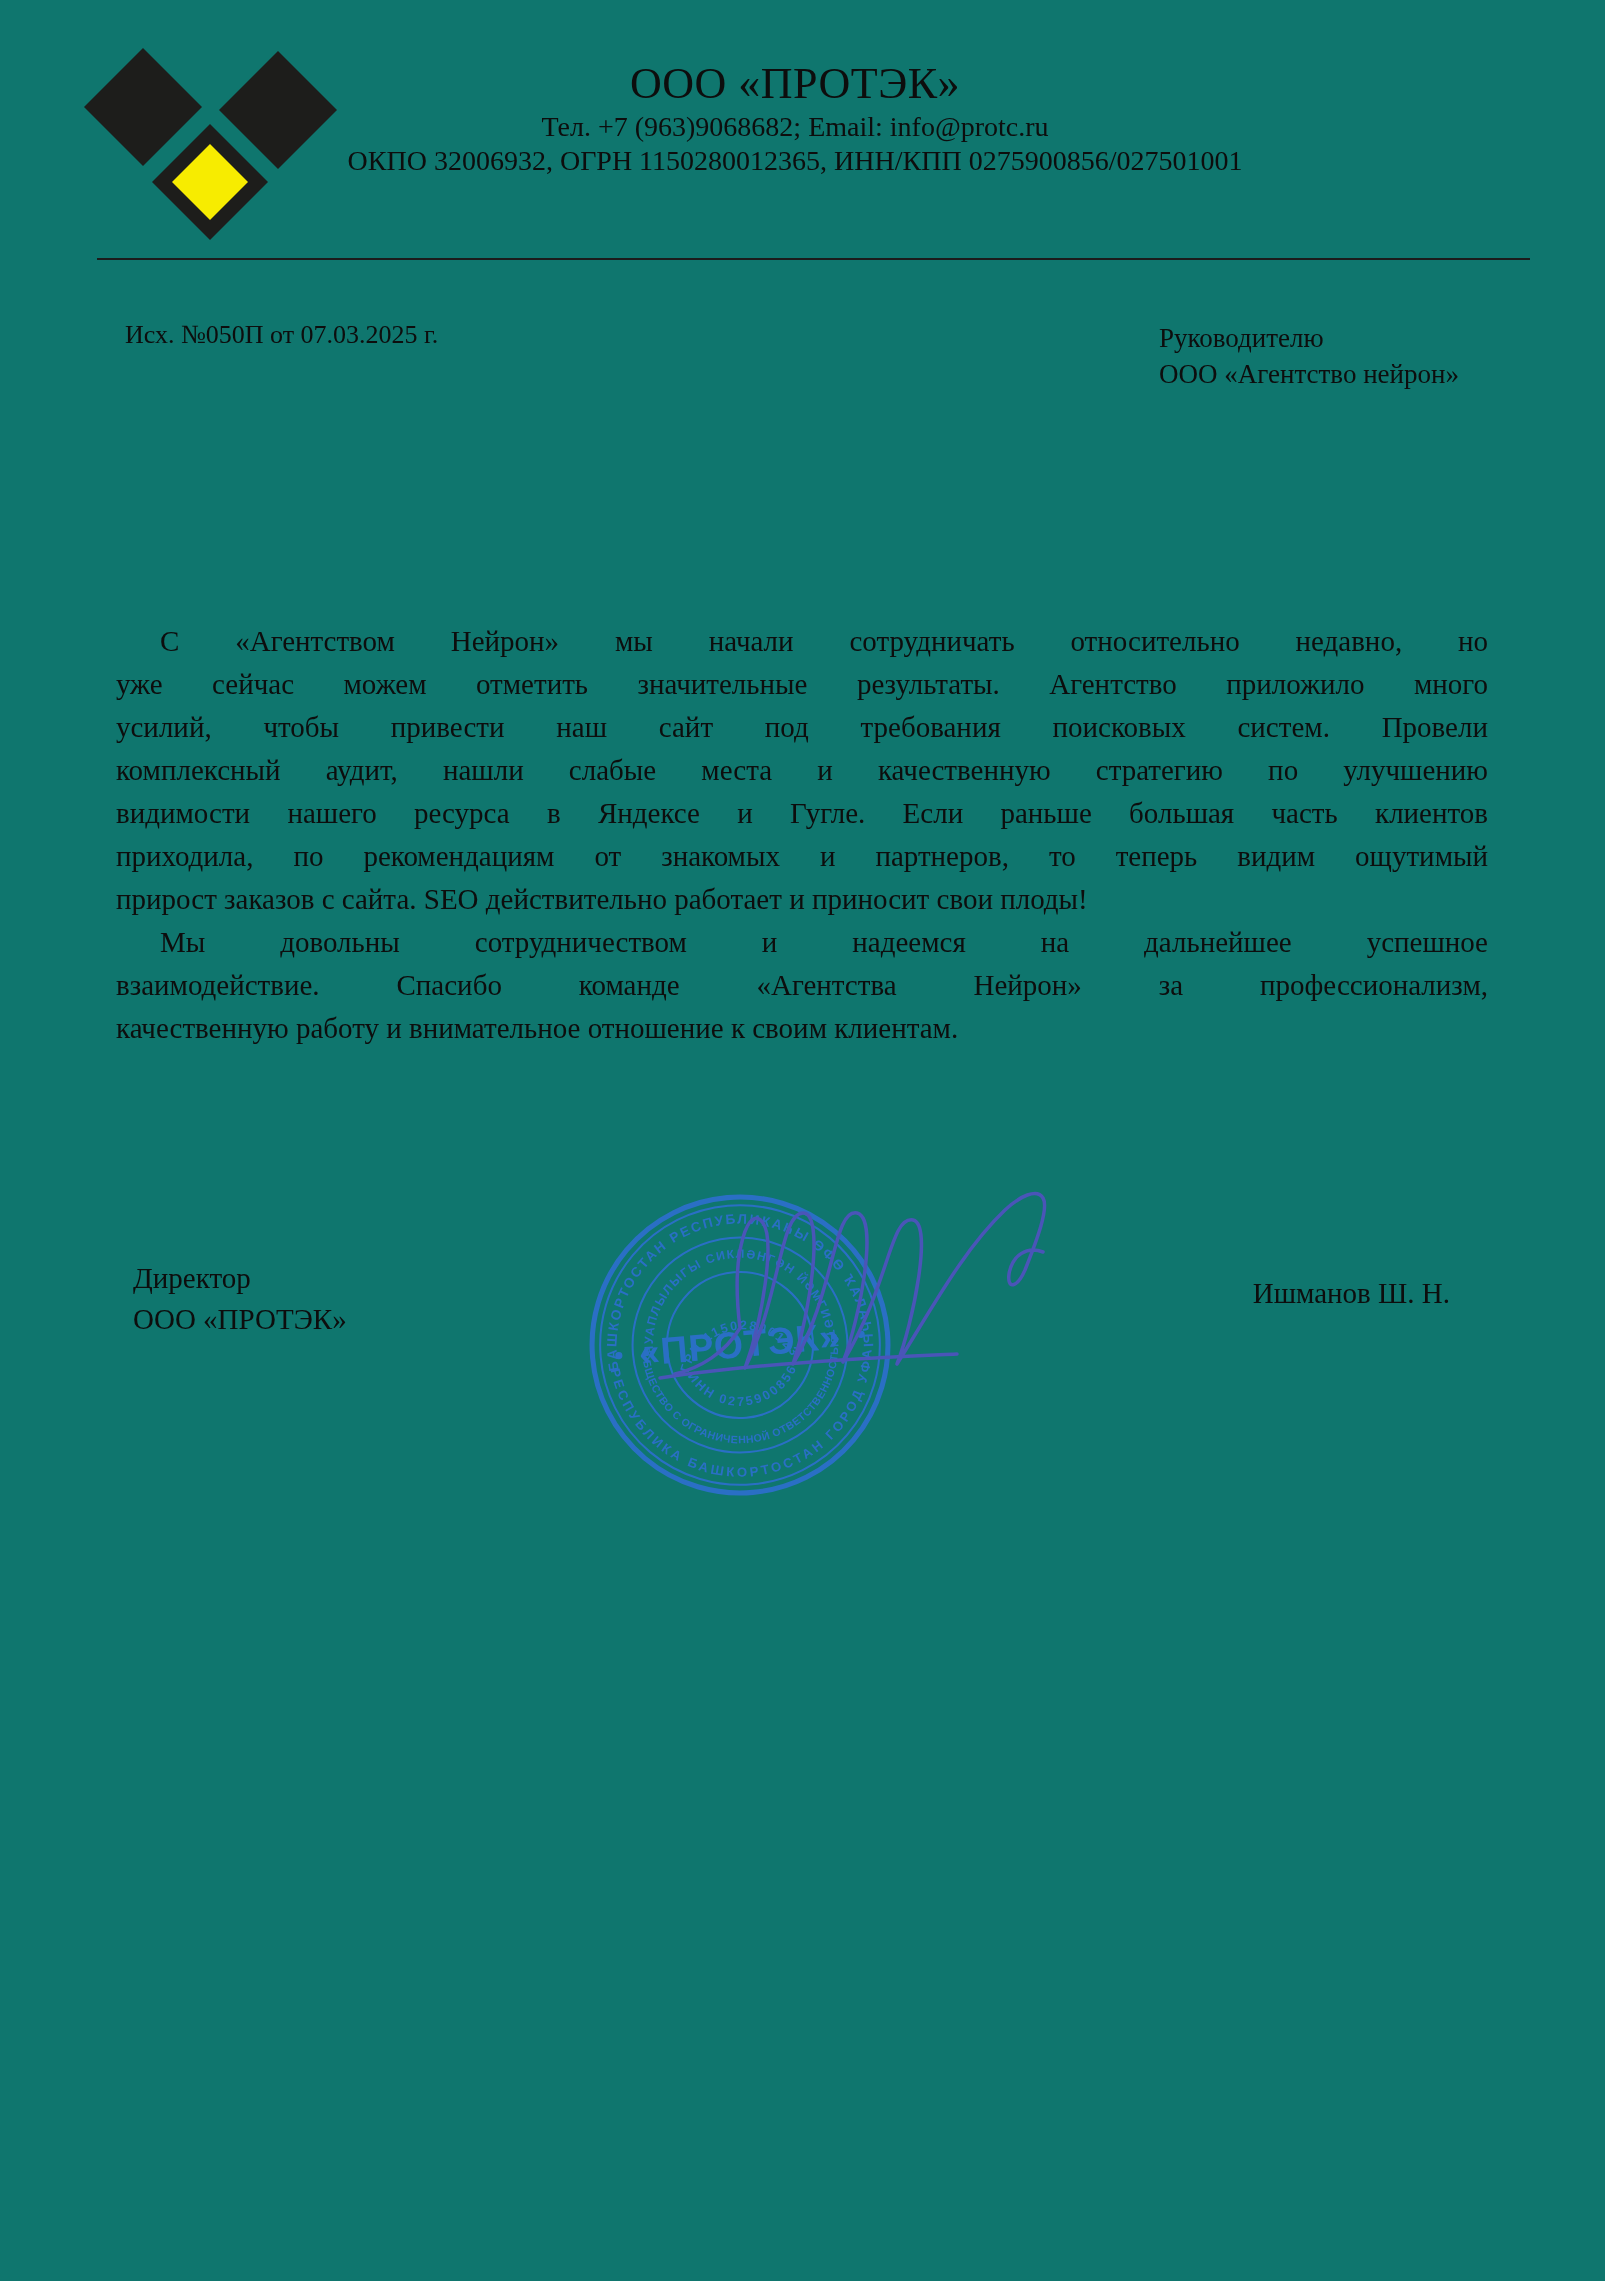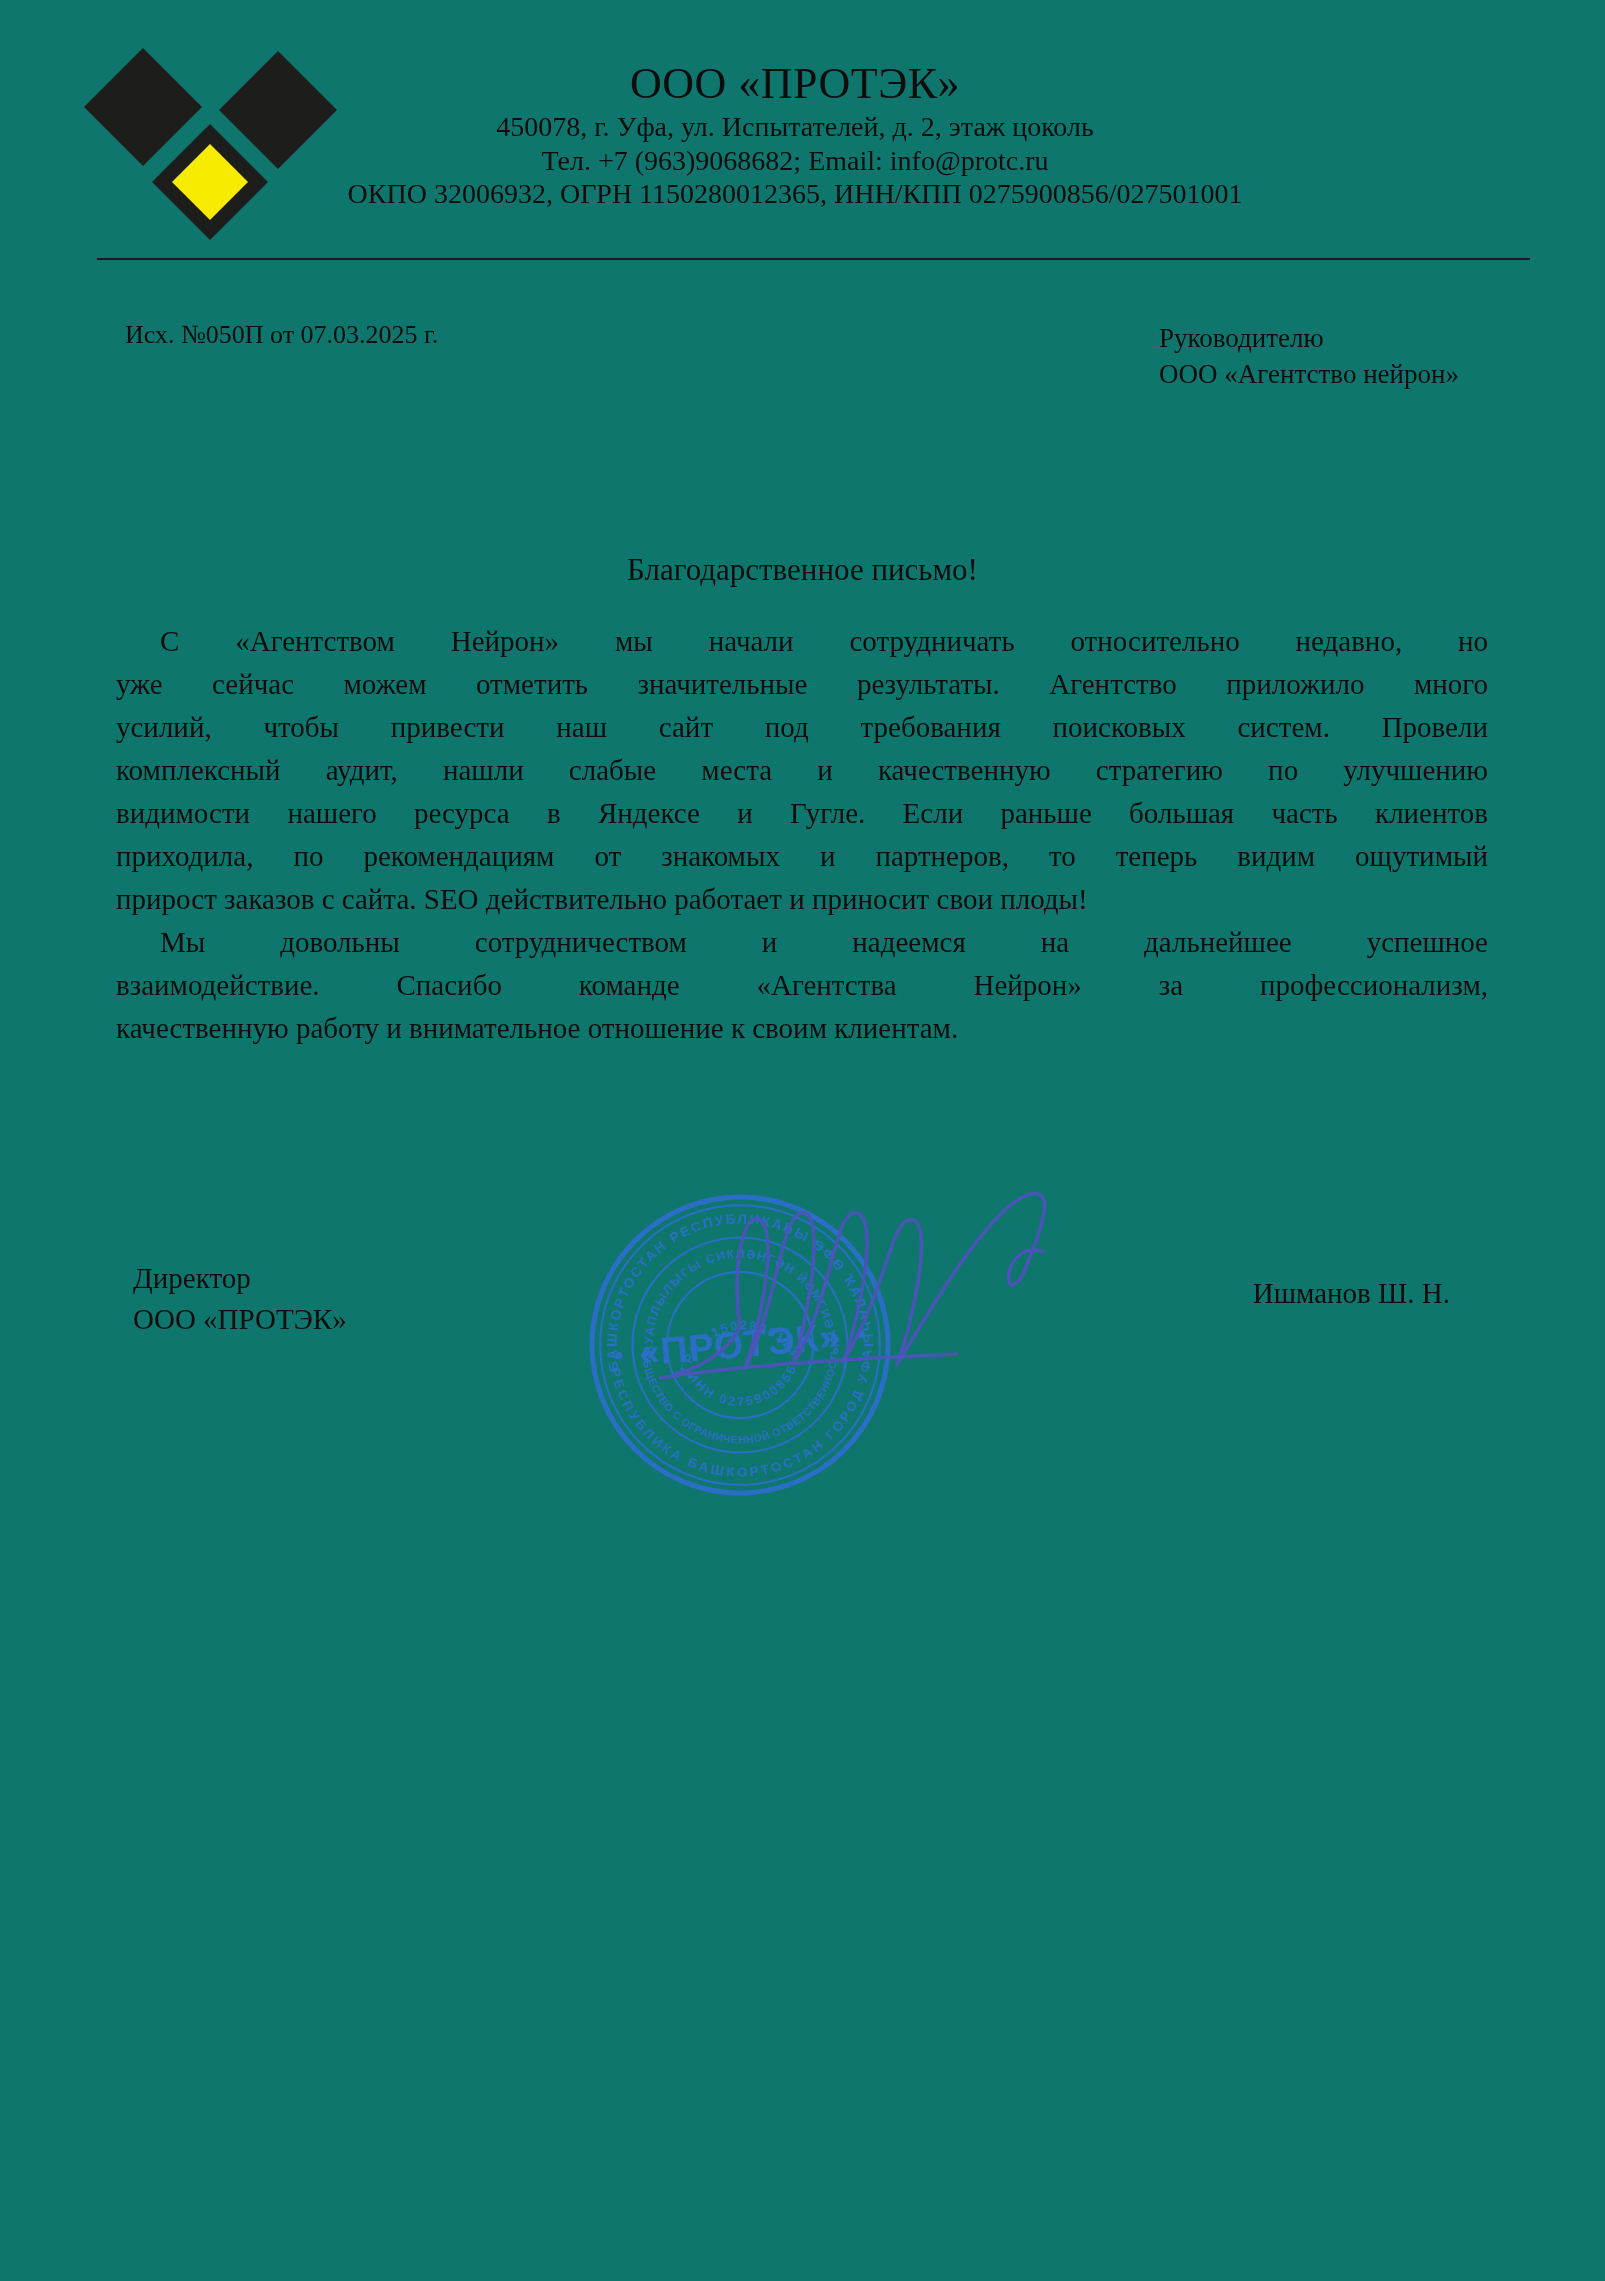--- a/index.html
+++ b/index.html
@@ -54,34 +54,32 @@
 
   <svg class="abs" style="left:0;top:0" width="380" height="260" viewBox="0 0 380 260">
     <polygon points="143,48 202,107 143,166 84,107" fill="#1d1d1b"></polygon>
     <polygon points="278,51 337,110 278,169 219,110" fill="#1d1d1b"></polygon>
     <polygon points="210,124 268,182 210,240 152,182" fill="#1d1d1b"></polygon>
     <polygon points="210,144 248,182 210,220 172,182" fill="#f7ec00"></polygon>
   </svg>
 
   <div class="abs header-text">
     <div class="company-name">ООО «ПРОТЭК»</div>
-    <div class="header-line">450078, г. Уфа, ул. Испытателей, д. 2, этаж цоколь</div>
     <div class="header-line">Тел. +7 (963)9068682; Email: info@protc.ru</div>
     <div class="header-line">ОКПО 32006932, ОГРН 1150280012365, ИНН/КПП 0275900856/027501001</div>
   </div>
 
   <div class="abs divider"></div>
 
   <div class="abs ref-line">Исх. №050П от 07.03.2025 г.</div>
   <div class="abs recipient">
     <div>Руководителю</div>
     <div>ООО «Агентство нейрон»</div>
   </div>
 
-  <div class="abs letter-title">Благодарственное письмо!</div>
 
   <div class="abs body-text">
     <div class="jline indent">С «Агентством Нейрон» мы начали сотрудничать относительно недавно, но</div>
     <div class="jline">уже сейчас можем отметить значительные результаты. Агентство приложило много</div>
     <div class="jline">усилий, чтобы привести наш сайт под требования поисковых систем. Провели</div>
     <div class="jline">комплексный аудит, нашли слабые места и качественную стратегию по улучшению</div>
     <div class="jline">видимости нашего ресурса в Яндексе и Гугле. Если раньше большая часть клиентов</div>
     <div class="jline">приходила, по рекомендациям от знакомых и партнеров, то теперь видим ощутимый</div>
     <div class="jline natural">прирост заказов с сайта. SEO действительно работает и приносит свои плоды!</div>
     <div class="jline indent">Мы довольны сотрудничеством и надеемся на дальнейшее успешное</div>

